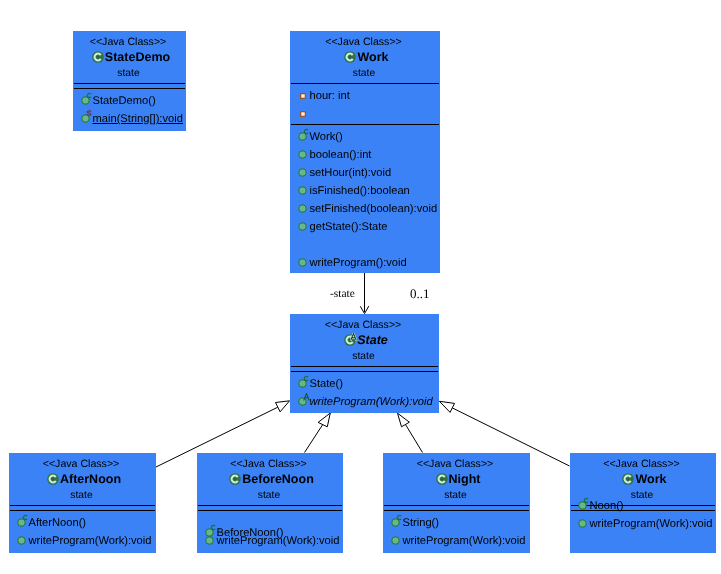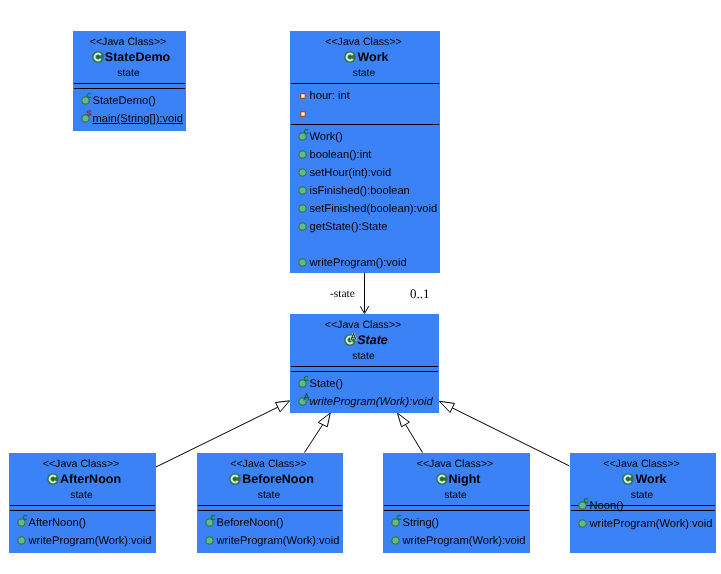--- a/index.html
+++ b/index.html
@@ -330,21 +330,21 @@
             </svg></span>
       <span class="cname">BeforeNoon</span>
     </div>
     <div class="pkg">state</div>
   </div>
   <hr class="sep" style="top:51px;">
   <hr class="sep" style="top:56px;">
   <div class="compart" style="top:52px;height:4px;">
   </div>
   <div class="compart" style="top:57px;height:42px;">
-    <div class="row" style="top:3.0px;">
+    <div class="row" style="top:13px;">
       <span class="ico mico">
             <svg width="9" height="9" viewBox="0 0 18 18" aria-hidden="true">
               <circle cx="9" cy="9" r="8.5" fill="#2c7a48"></circle>
               <circle cx="9" cy="9" r="6" fill="#6dbd8d"></circle>
               <circle cx="9" cy="9" r="3.1" fill="none" stroke="#59ad7c" stroke-width="1.4"></circle>
             </svg>
             <span class="mmk">
               <svg width="6.2" height="7" viewBox="0 0 25 28" aria-hidden="true">
                 <path d="M20.4 8.6A8.4 8.4 0 1 0 20.4 19.4" fill="none" stroke="#18713e" stroke-width="5.0" stroke-linecap="butt"></path>
               </svg>

